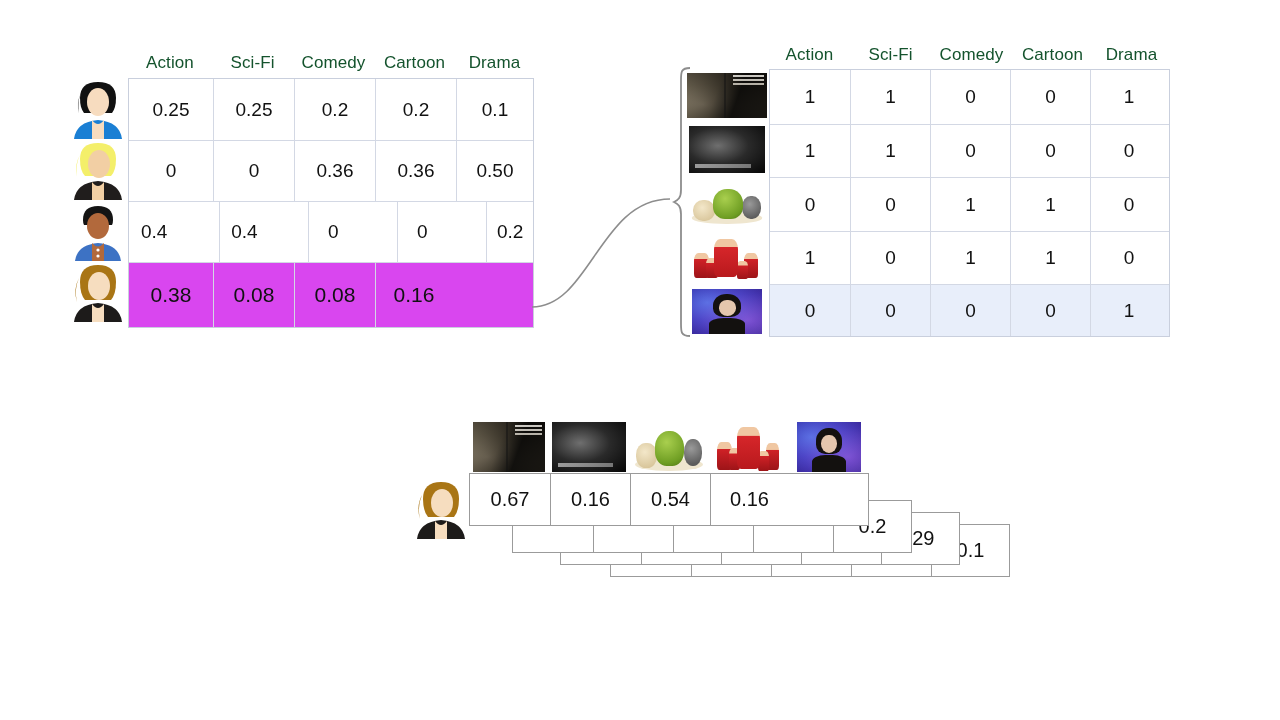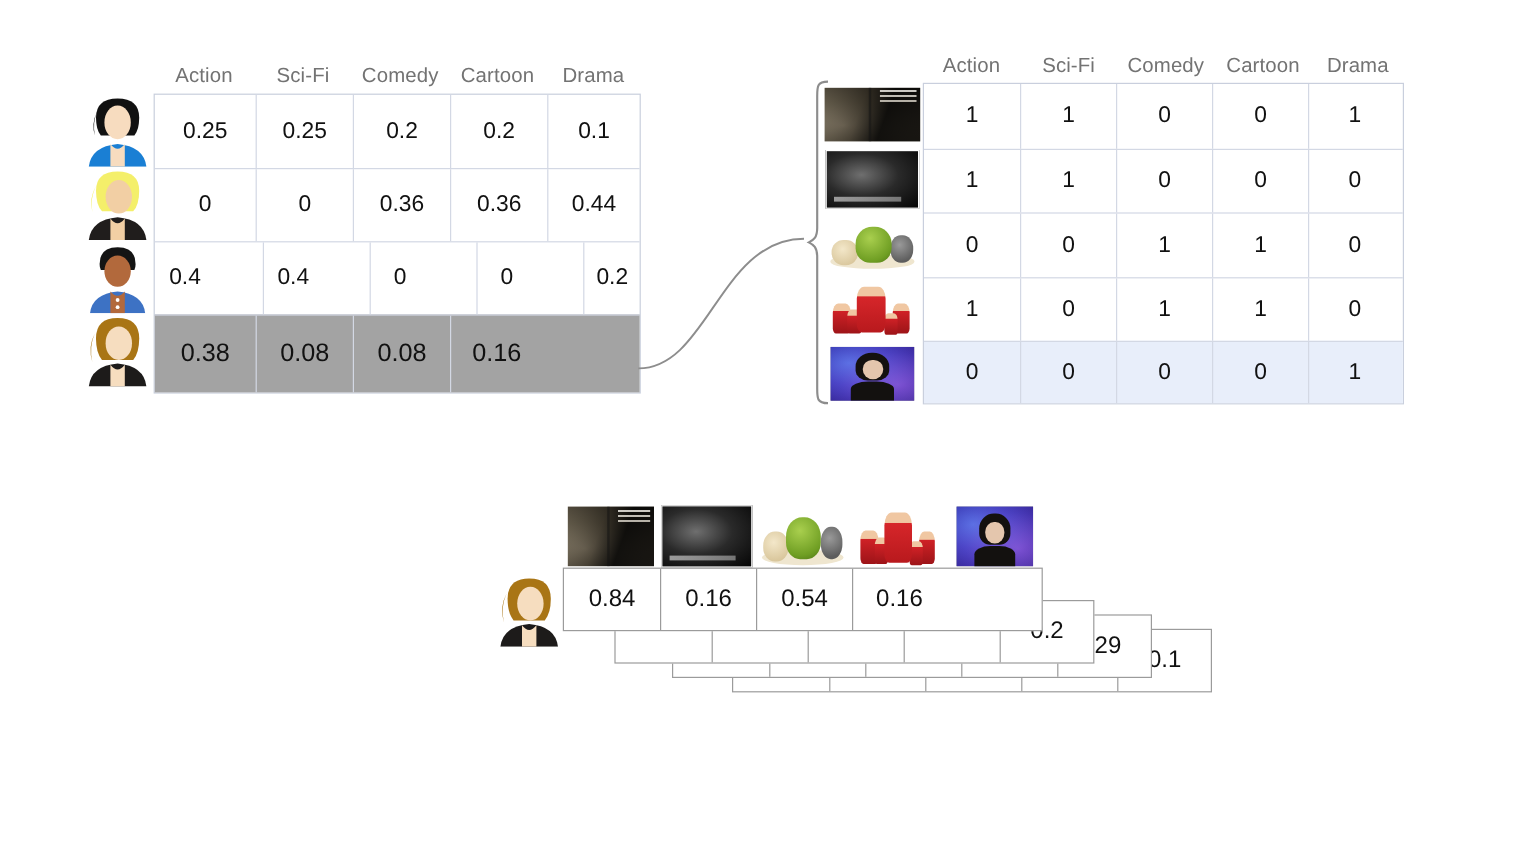--- a/index.html
+++ b/index.html
@@ -17,21 +17,21 @@
   }
 
   
   .hdr-row {
     position: absolute;
     display: flex;
   }
   .hdr-cell {
     text-align: center;
     font-size: 17px;
-    color: #737373;
+    color: #14532d;
     letter-spacing: .1px;
     white-space: nowrap;
   }
 
   .grid {
     position: absolute;
     border: 1px solid #c9cfdd;
     box-sizing: border-box;
     background: #fff;
   }
@@ -42,21 +42,21 @@
   .grid .row + .row { border-top: 1px solid #d3d8e4; }
   .grid .cell {
     box-sizing: border-box;
     display: flex;
     align-items: center;
     justify-content: center;
     font-size: 19px;
     color: #111;
   }
   .grid .cell + .cell { border-left: 1px solid #d3d8e4; }
-  .row.hl { background: #a3a3a3; }
+  .row.hl { background: #d946ef; }
   .row.hl-soft { background: #e8eefa; }
 
   
   .avatar-col {
     position: absolute;
     display: flex;
     flex-direction: column;
   }
   .avatar {
     position: relative;
@@ -281,21 +281,21 @@
     <div class="cell" style="width:81px;">0.25</div>
     <div class="cell" style="width:81px;">0.2</div>
     <div class="cell" style="width:81px;">0.2</div>
     <div class="cell" style="width:77px;">0.1</div>
   </div>
   <div class="row" style="height:61px;">
     <div class="cell" style="width:84px;">0</div>
     <div class="cell" style="width:81px;">0</div>
     <div class="cell" style="width:81px;">0.36</div>
     <div class="cell" style="width:81px;">0.36</div>
-    <div class="cell" style="width:77px;">0.44</div>
+    <div class="cell" style="width:77px;">0.50</div>
   </div>
   <div class="row" style="height:61px;gap:40px;">
     <div class="cell" style="width:84px;">0.4</div>
     <div class="cell" style="width:81px;">0.4</div>
     <div class="cell" style="width:81px;">0</div>
     <div class="cell" style="width:81px;">0</div>
     <div class="cell" style="width:77px;">0.2</div>
   </div>
   <div class="row hl" style="height:65px;">
     <div class="cell" style="width:84px; font-size:21px;">0.38</div>
@@ -453,17 +453,17 @@
   <svg width="56" height="61" viewBox="0 0 56 61">
     <path d="M10 21 q0-17 18-17 q18 0 18 17 q0 12-5 18 l-26 0 q-5-6-5-18z" fill="#a97515"></path>
     <ellipse cx="29" cy="25" rx="11" ry="14" fill="#f6ddbf"></ellipse>
     <path d="M9 17 q-5 11-2 24 q-4-13 2-24z" fill="#a97515"></path>
     <path d="M4 61 q2-17 24-19 q22 2 24 19z" fill="#1d1b1a"></path>
     <path d="M22 43 q6 8 12 0 l0 18 l-12 0z" fill="#f6ddbf"></path>
   </svg>
 </div>
 
 <div class="stack-row" style="left:469px; top:473px; width:400px; height:53px;">
-  <div class="cell" style="width:80px;">0.84</div>
+  <div class="cell" style="width:80px;">0.67</div>
   <div class="cell" style="width:80px;">0.16</div>
   <div class="cell" style="width:80px;text-align:center;">0.54</div>
   <div class="cell" style="width:78px;">0.16</div>
 </div>
 
 </body></html>

